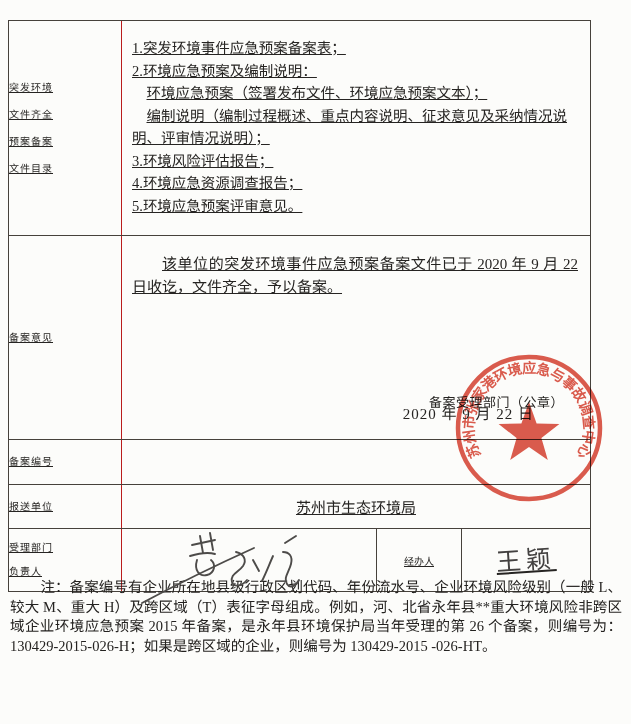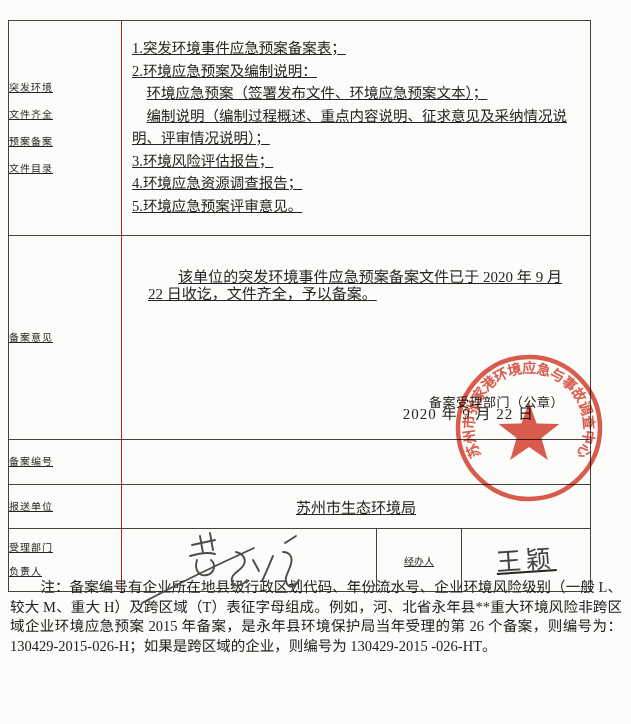--- a/index.html
+++ b/index.html
@@ -33,22 +33,22 @@
   .r3{height:46px;}
   .r4{height:44px;}
   .r5{height:63px;}
 
   .catalog{padding:16px 8px 0 10px;font-size:14.5px;line-height:22.5px;}
   .catalog .cl{white-space:normal;}
   .catalog .ind{text-indent:1em;}
 
   .opinion-cell{font-size:15px;}
   .opinion-body{
-    margin:16px;padding:17px 12px 0 10px;
-    text-indent:2em;line-height:17px;text-align:justify;
+    margin:0;padding:17px 12px 0 10px;
+    text-indent:2em;line-height:23px;text-align:justify;
   }
   .authority-caption{
     position:absolute;right:26px;top:156px;font-size:13px;letter-spacing:.5px;
   }
   .opinion-date{
     position:absolute;right:56px;top:166px;font-size:15px;letter-spacing:1px;
   }
 
   .center-val{
     display:flex;align-items:center;justify-content:center;

